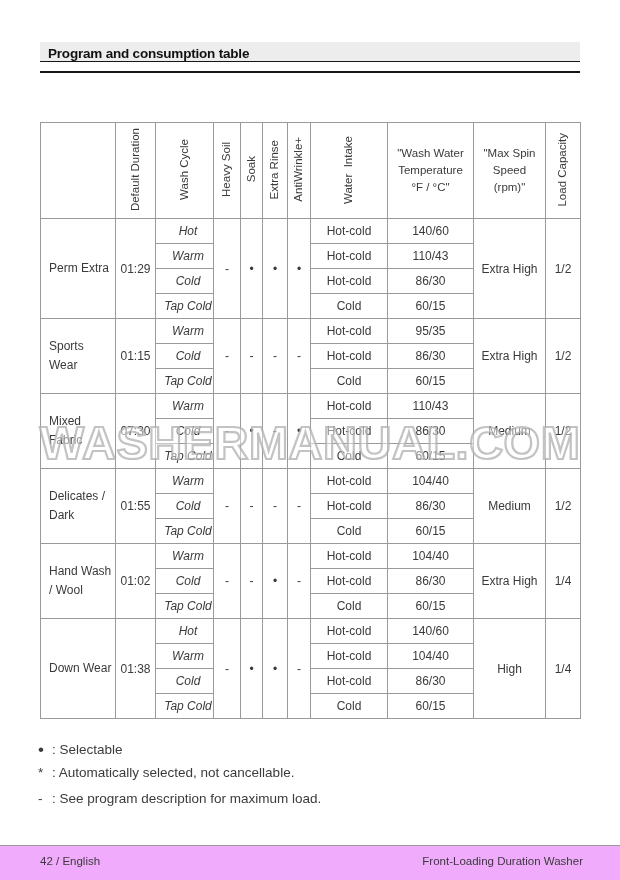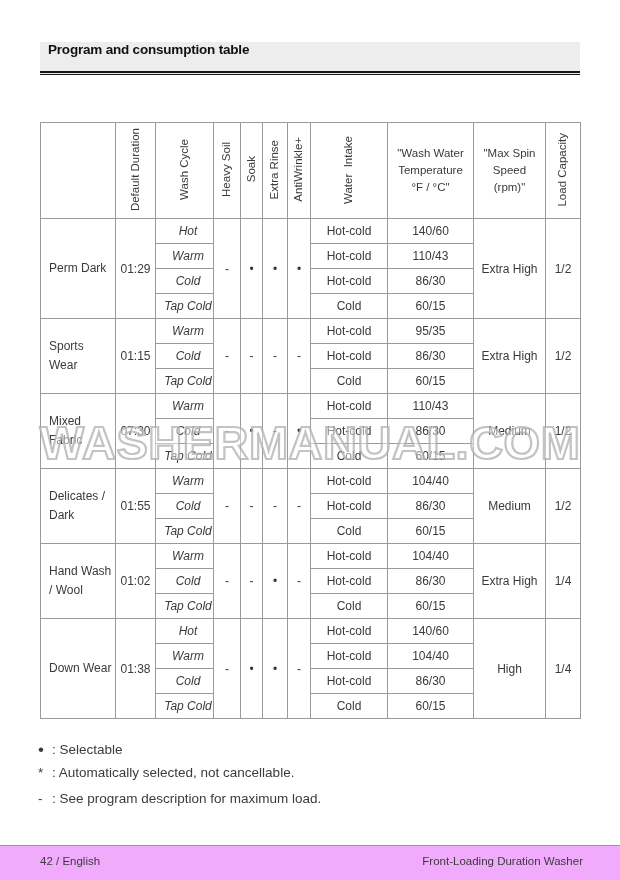--- a/index.html
+++ b/index.html
@@ -8,24 +8,24 @@
     width: 620px; height: 880px;
     background: #ffffff;
     font-family: "Liberation Sans", sans-serif;
     color: #3a3a3a;
     position: relative;
     overflow: hidden;
   }
 
   
   .title-band {
-    position: absolute; left: 40px; top: 42px; width: 540px; height: 33px;
+    position: absolute; left: 40px; top: 42px; width: 540px; height: 20px;
     background: #ededed;
     border-bottom: 1px solid #161616;
-    display: flex; align-items: flex-start;
+    display: flex; align-items: flex-end;
   }
   .title-band h1 {
     margin: 0; padding-left: 8px;
     font-size: 13.5px; font-weight: bold; color: #111;
     letter-spacing: -0.2px;
   }
   .title-rule {
     position: absolute; left: 40px; top: 71px; width: 540px; height: 2px;
     background: #161616;
   }
@@ -125,21 +125,21 @@
 Temperature
 °F / °C"</th>
       <th class="hhead">"Max Spin
 Speed
 (rpm)"</th>
       <th class="vhead"><span>Load Capacity</span></th>
     </tr>
   </thead>
   <tbody>
       <tr>
-        <td rowspan="4" class="prog">Perm Dark</td>
+        <td rowspan="4" class="prog">Perm Extra</td>
         <td rowspan="4" class="num">01:29</td>
         <td class="cycle">Hot</td>
         <td rowspan="4" class="flag">-</td>
         <td rowspan="4" class="flag">•</td>
         <td rowspan="4" class="flag">•</td>
         <td rowspan="4" class="flag">•</td>
         <td class="ctr">Hot-cold</td>
         <td class="ctr">140/60</td>
         <td rowspan="4" class="ctr">Extra High</td>
         <td rowspan="4" class="ctr">1/2</td>

